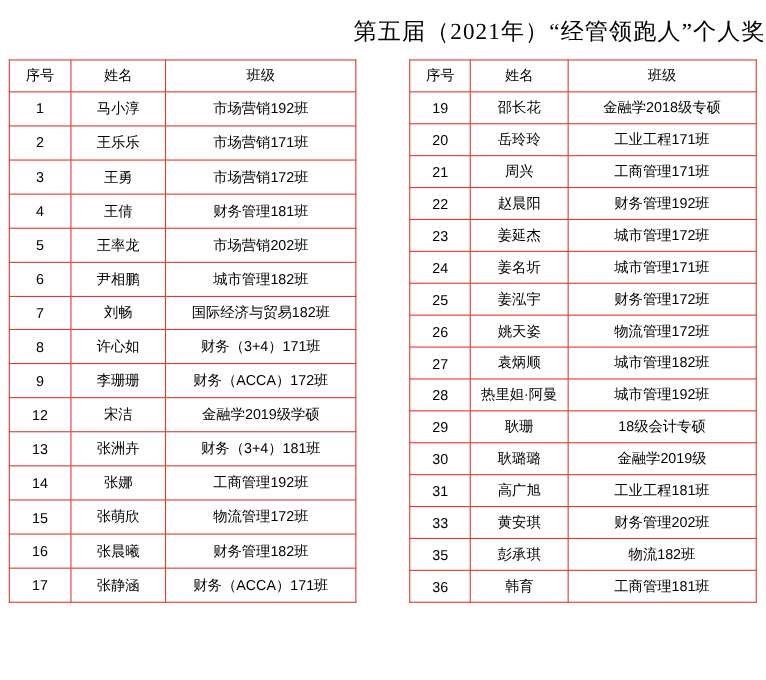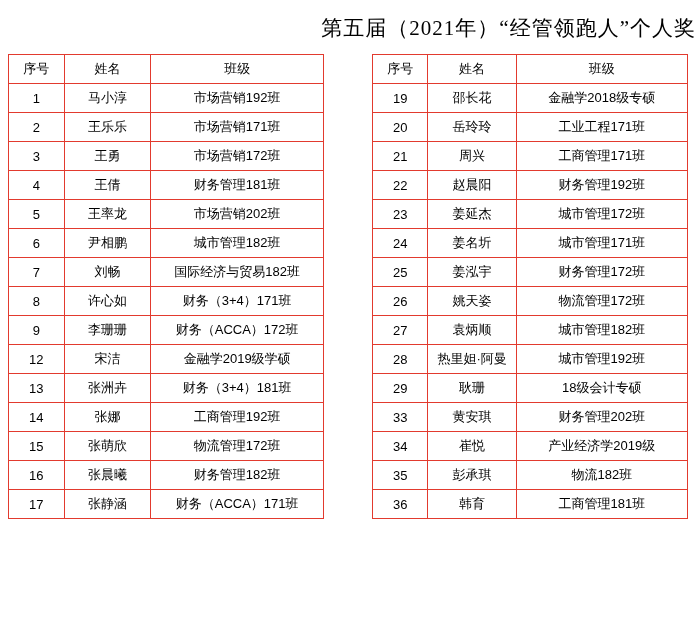--- a/index.html
+++ b/index.html
@@ -219,30 +219,35 @@
           <td class="col-no-r">28</td>
           <td class="col-name-r">热里妲·阿曼</td>
           <td class="col-class-r">城市管理192班</td>
         </tr>
         <tr>
           <td class="col-no-r">29</td>
           <td class="col-name-r">耿珊</td>
           <td class="col-class-r">18级会计专硕</td>
         </tr>
         <tr>
+          <td class="col-no-r">30</td>
+          <td class="col-name-r">耿璐璐</td>
+          <td class="col-class-r">金融学2019级</td>
+        </tr>
+        <tr>
+          <td class="col-no-r">31</td>
+          <td class="col-name-r">高广旭</td>
+          <td class="col-class-r">工业工程181班</td>
+        </tr>
+        <tr>
           <td class="col-no-r">33</td>
           <td class="col-name-r">黄安琪</td>
           <td class="col-class-r">财务管理202班</td>
         </tr>
         <tr>
-          <td class="col-no-r">34</td>
-          <td class="col-name-r">崔悦</td>
-          <td class="col-class-r">产业经济学2019级</td>
-        </tr>
-        <tr>
           <td class="col-no-r">35</td>
           <td class="col-name-r">彭承琪</td>
           <td class="col-class-r">物流182班</td>
         </tr>
         <tr>
           <td class="col-no-r">36</td>
           <td class="col-name-r">韩育</td>
           <td class="col-class-r">工商管理181班</td>
         </tr>
       </tbody>

